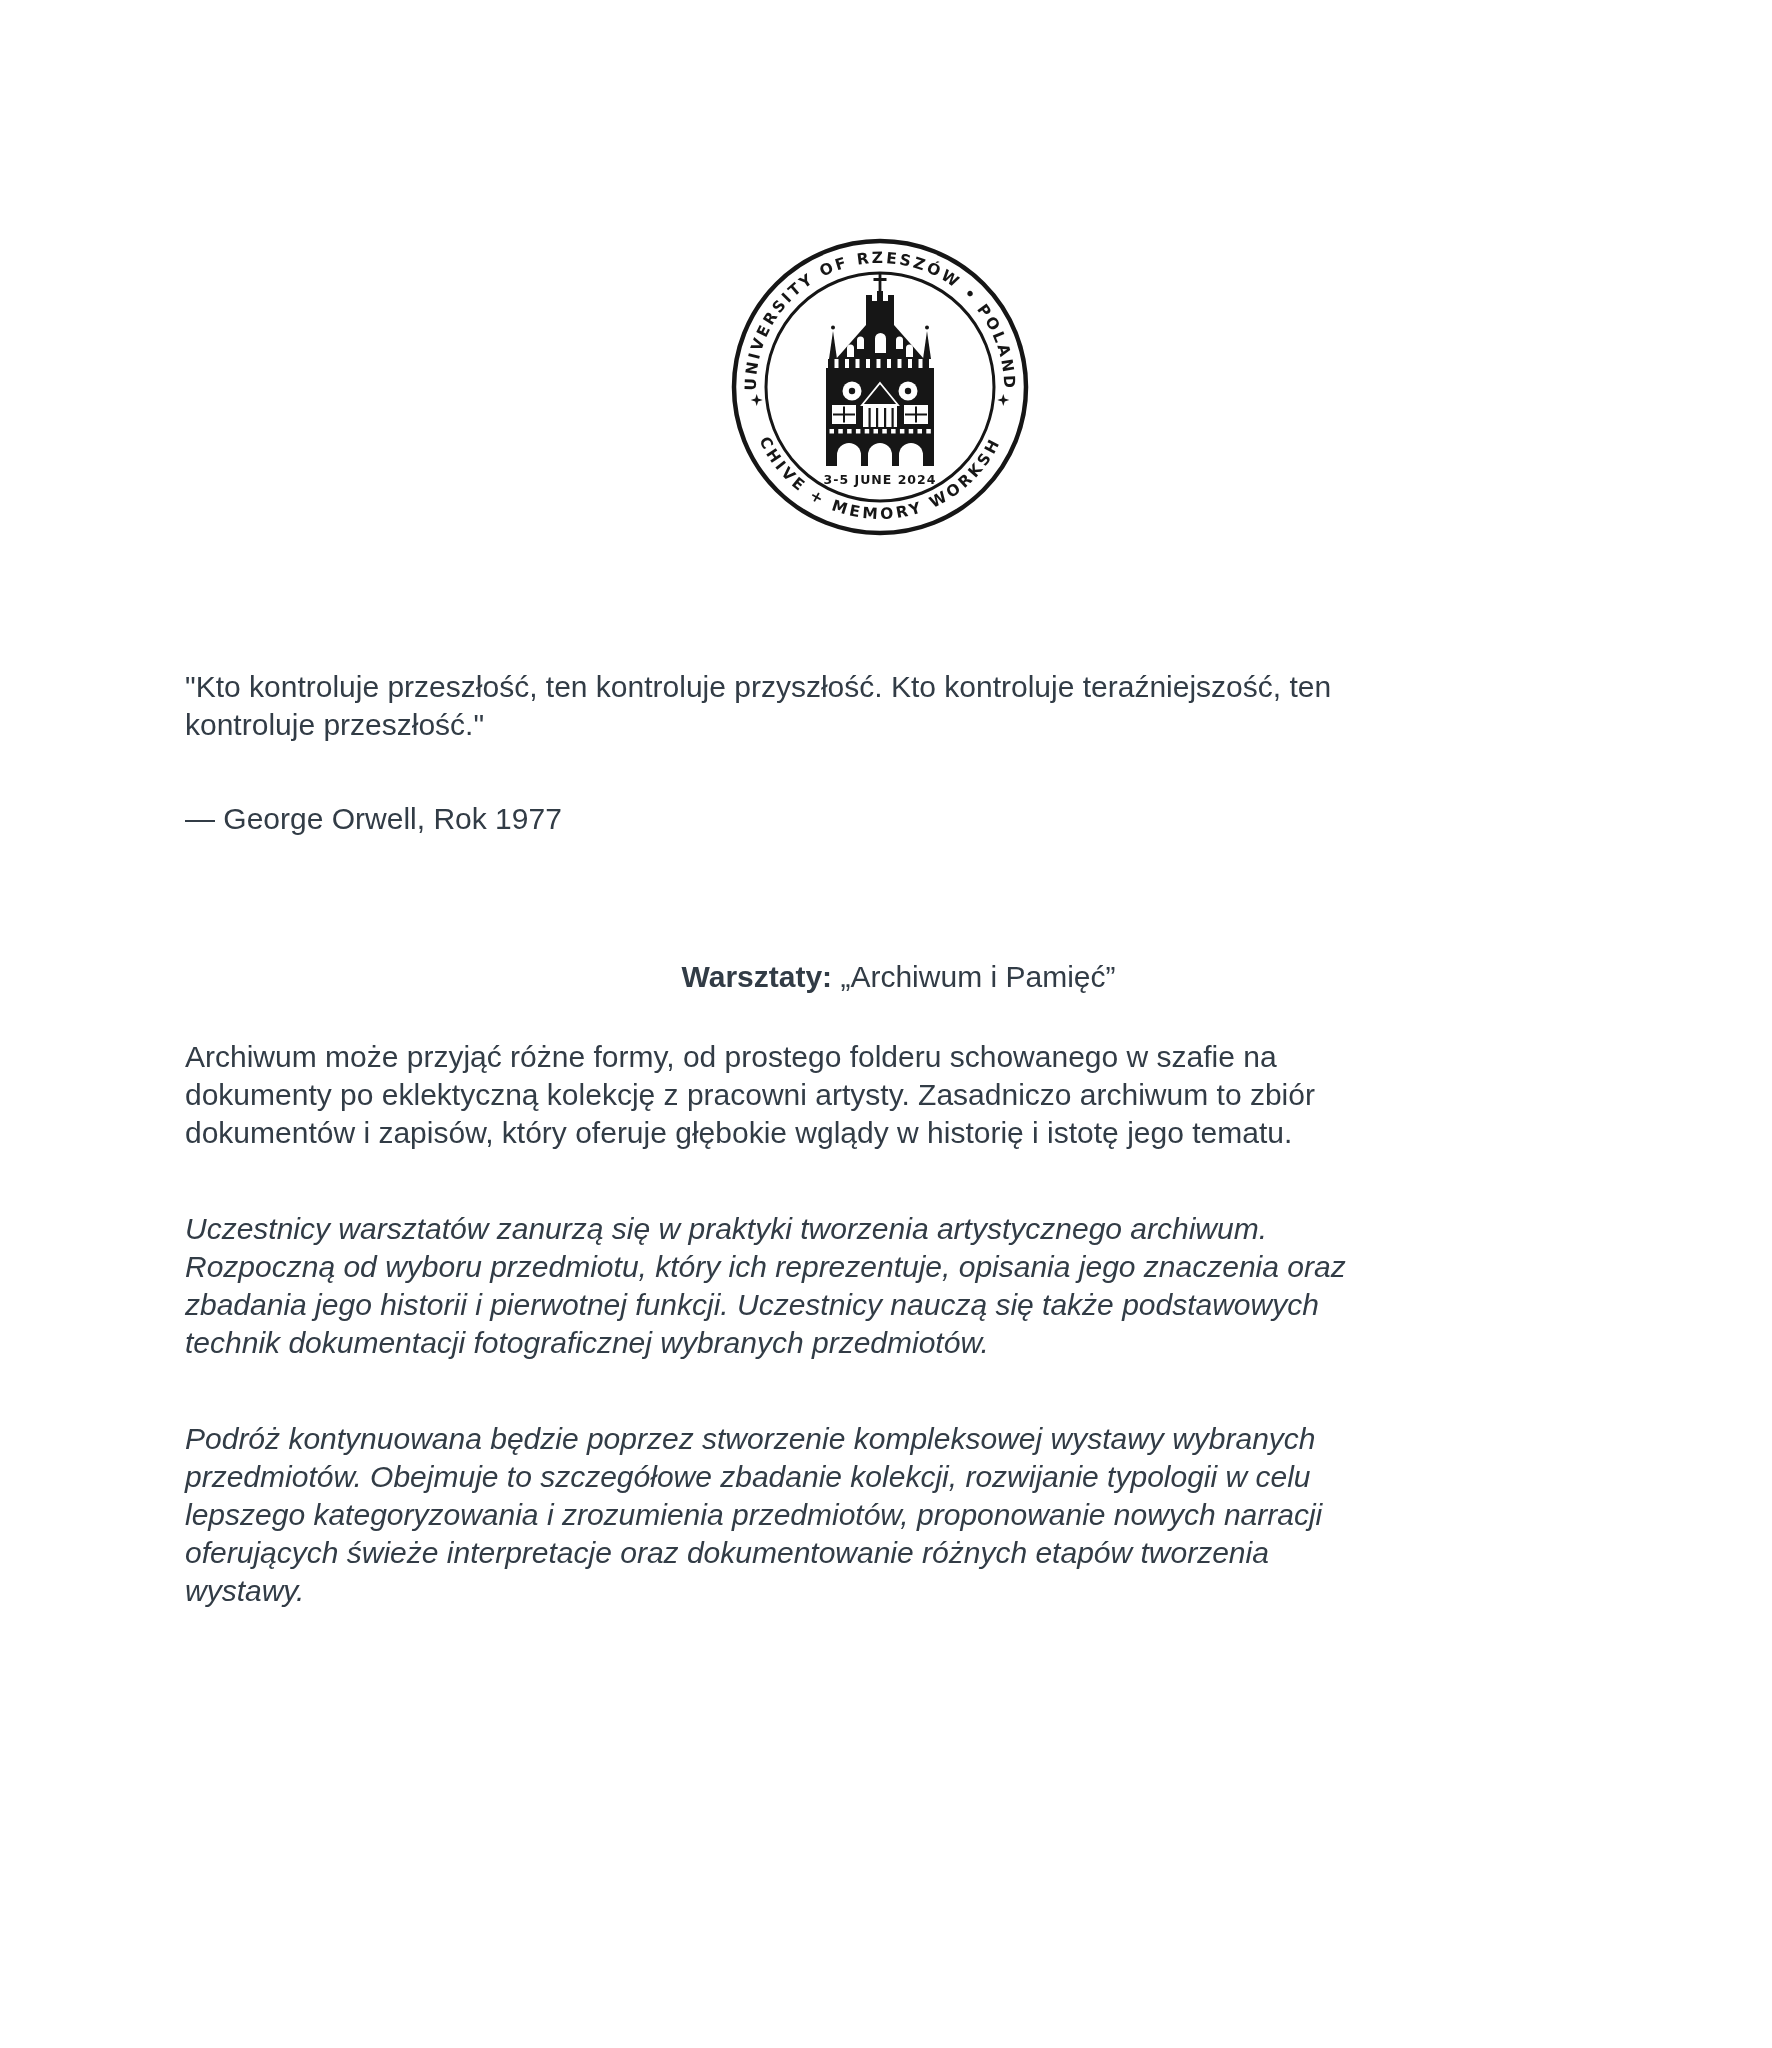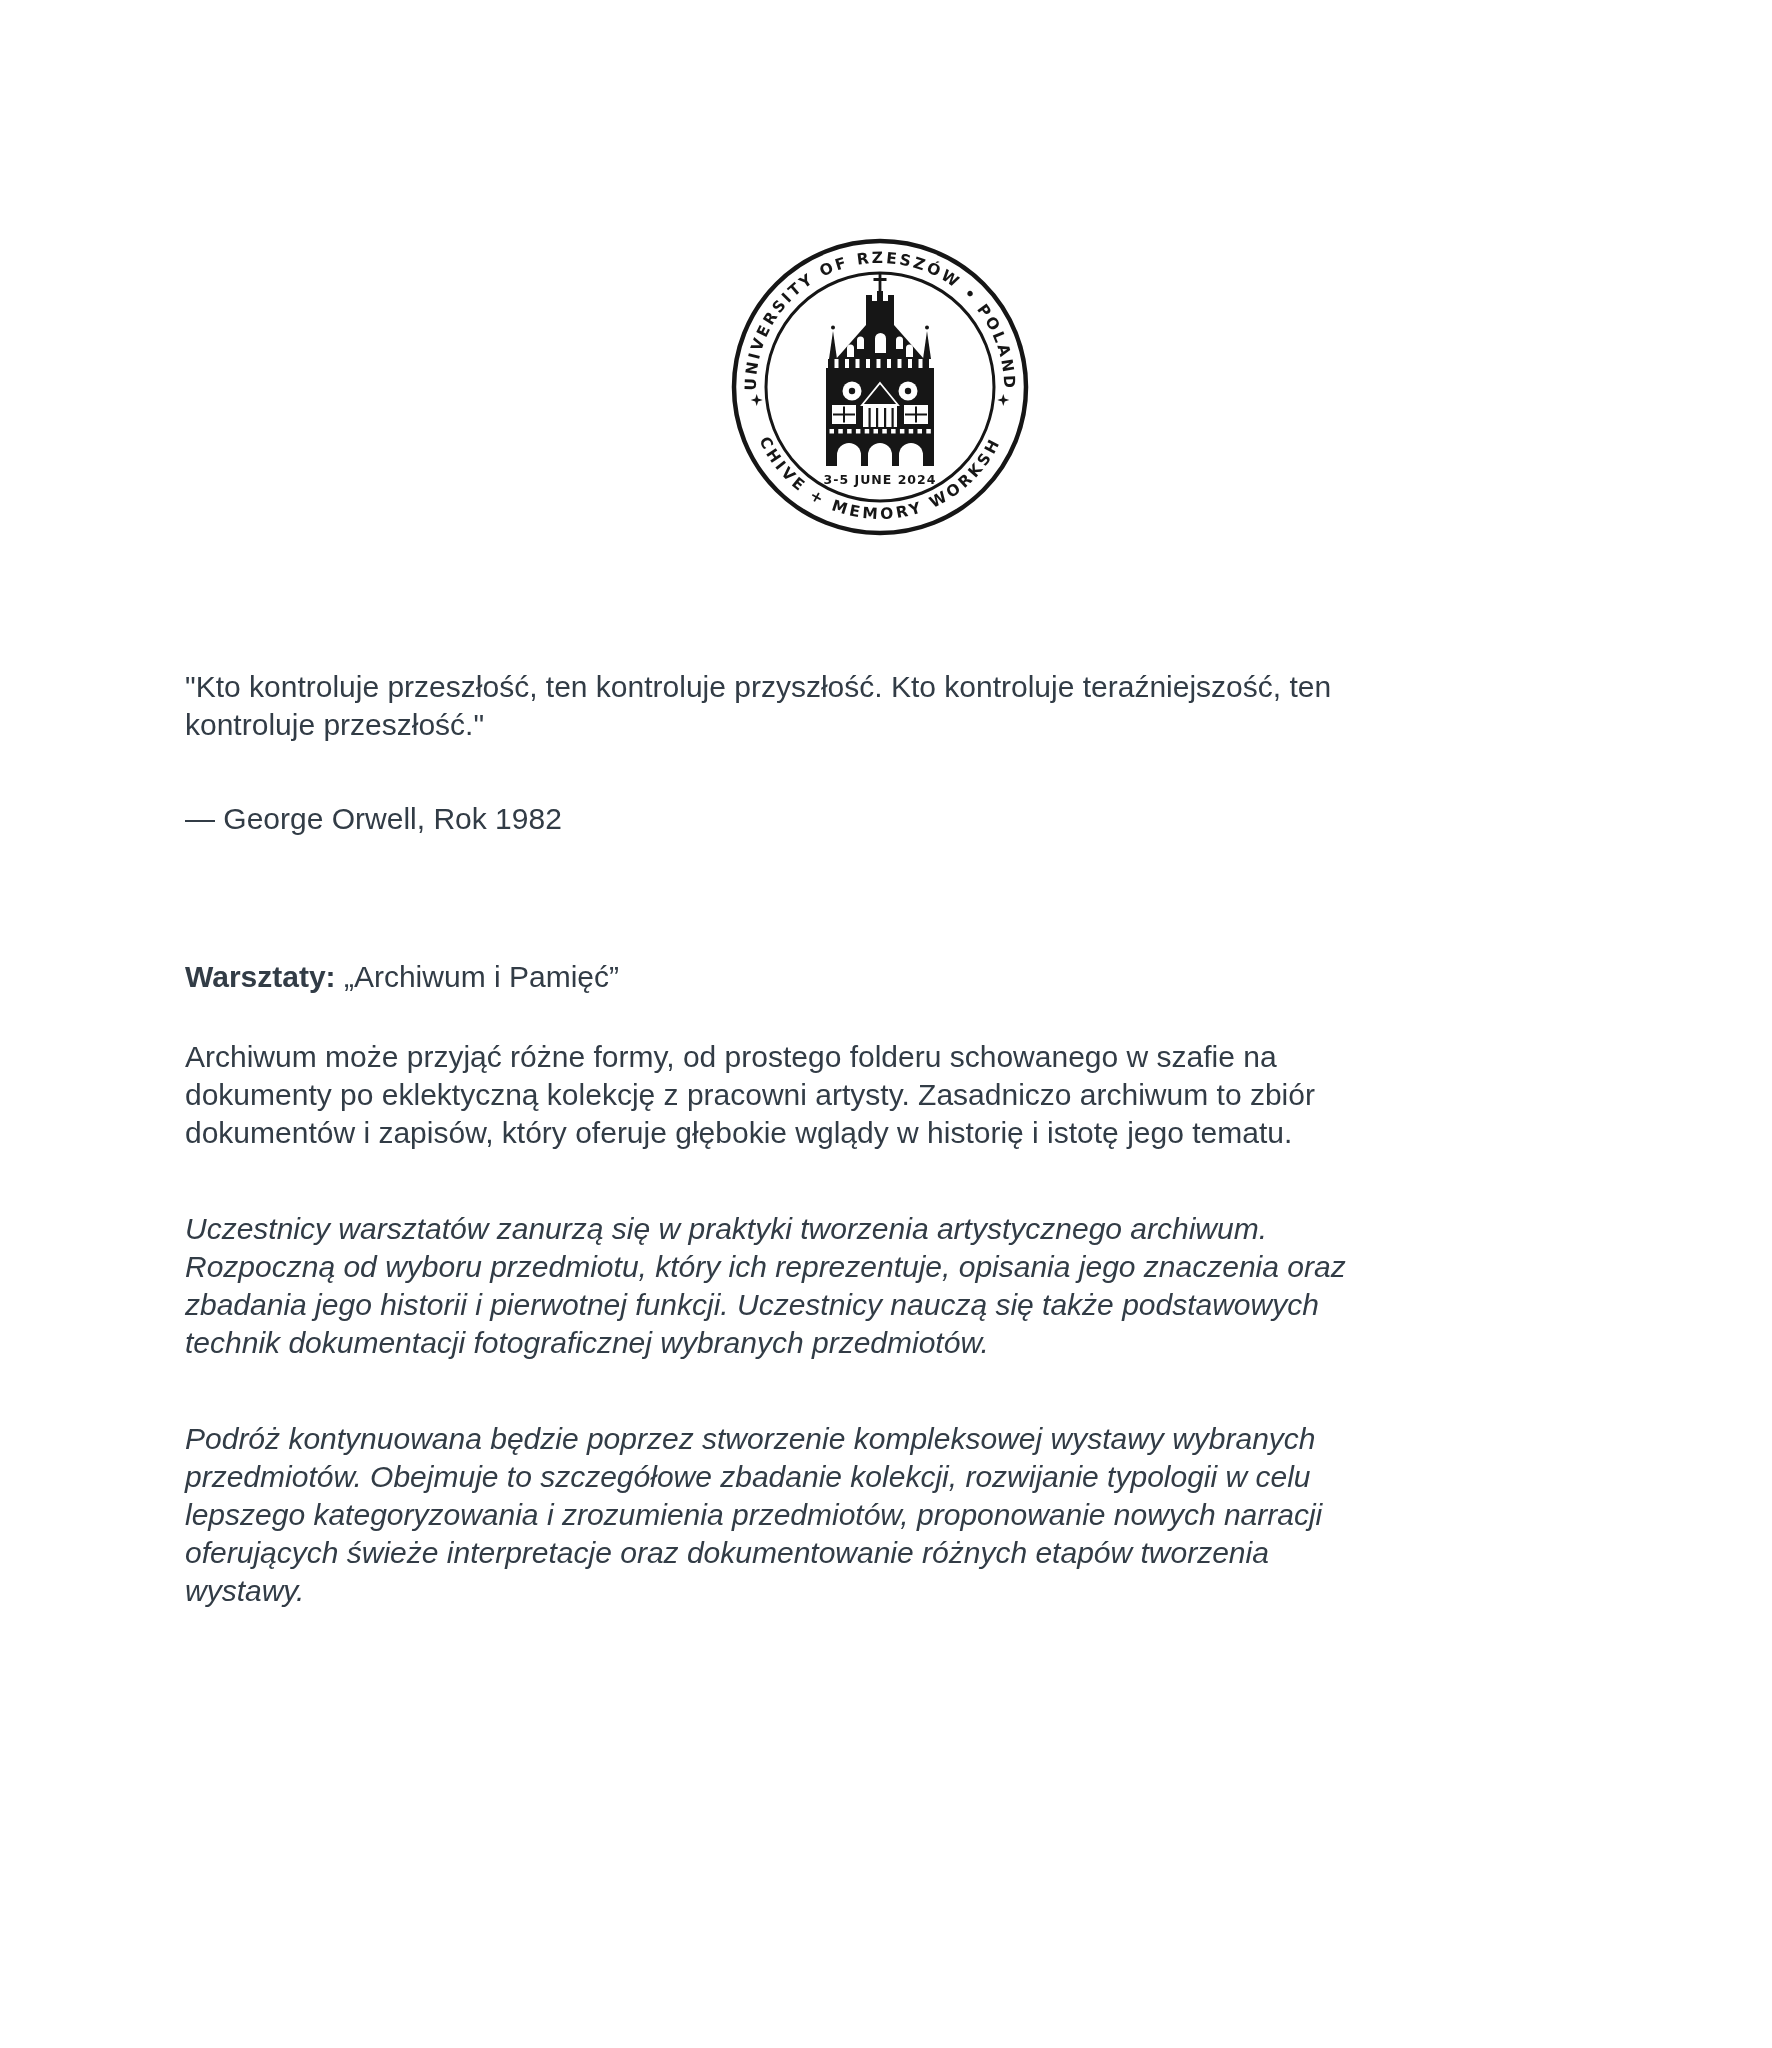--- a/index.html
+++ b/index.html
@@ -38,21 +38,21 @@
 
   .content { padding: 0 160px 0 185px; }
   .content p {
     margin: 0;
     font-size: 30px;
     line-height: 38px;
     white-space: pre-line;
   }
   .quote        { margin-top: 131px !important; }
   .attribution  { margin-top: 56px  !important; }
-  .heading      { margin-top: 120px !important; }
+  .heading      { margin-top: 120px !important; text-align: center; }
   .heading strong { font-weight: bold; }
   .para-1       { margin-top: 42px  !important; }
   .para-2       { margin-top: 58px  !important; font-style: italic; }
   .para-3       { margin-top: 58px  !important; font-style: italic; }
   .para-4       { margin-top: 58px  !important; }
 </style>
 </head>
 <body>
 
 <div class="page">
@@ -155,21 +155,21 @@
       </g>
 
       <text x="150" y="246.5" text-anchor="middle" class="seal-date">3-5 JUNE 2024</text>
     </svg>
   </div>
 
   <div class="content">
     <p class="quote">"Kto kontroluje przeszłość, ten kontroluje przyszłość. Kto kontroluje teraźniejszość, ten
 kontroluje przeszłość."</p>
 
-    <p class="attribution">— George Orwell, Rok 1982</p>
+    <p class="attribution">— George Orwell, Rok 1977</p>
 
     <p class="heading"><strong>Warsztaty:</strong> <span>„Archiwum i Pamięć”</span></p>
 
     <p class="para-1">Archiwum może przyjąć różne formy, od prostego folderu schowanego w szafie na
 dokumenty po eklektyczną kolekcję z pracowni artysty. Zasadniczo archiwum to zbiór
 dokumentów i zapisów, który oferuje głębokie wglądy w historię i istotę jego tematu.</p>
 
     <p class="para-2">Uczestnicy warsztatów zanurzą się w praktyki tworzenia artystycznego archiwum.
 Rozpoczną od wyboru przedmiotu, który ich reprezentuje, opisania jego znaczenia oraz
 zbadania jego historii i pierwotnej funkcji. Uczestnicy nauczą się także podstawowych

